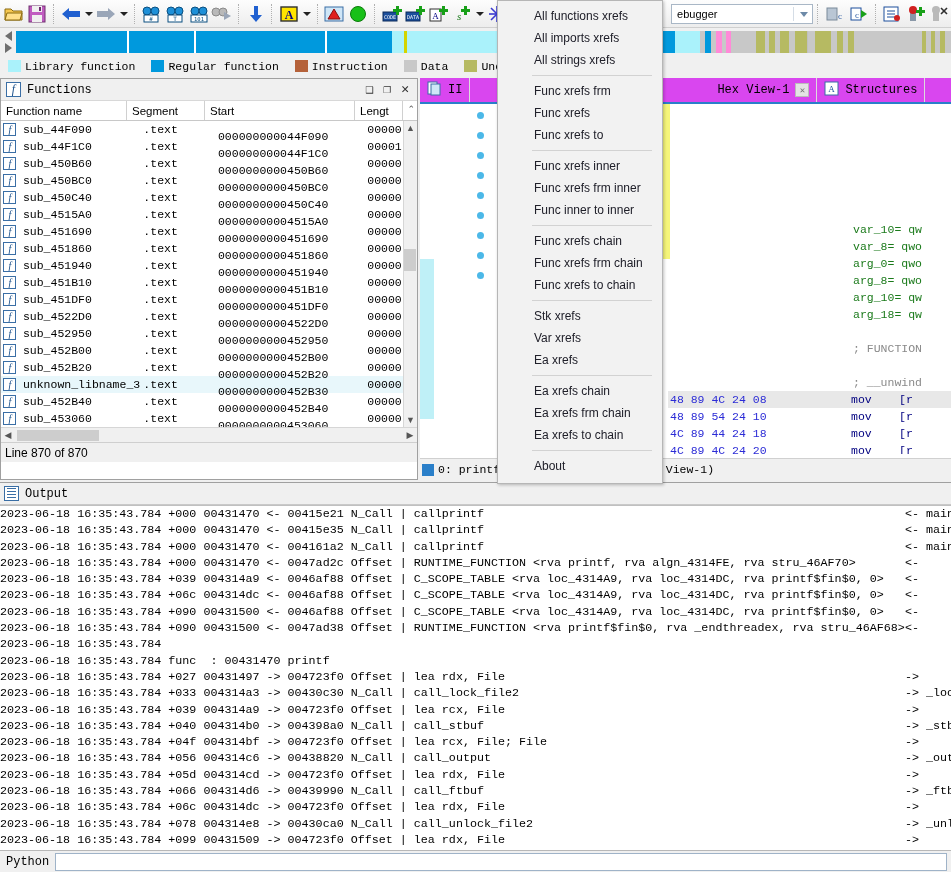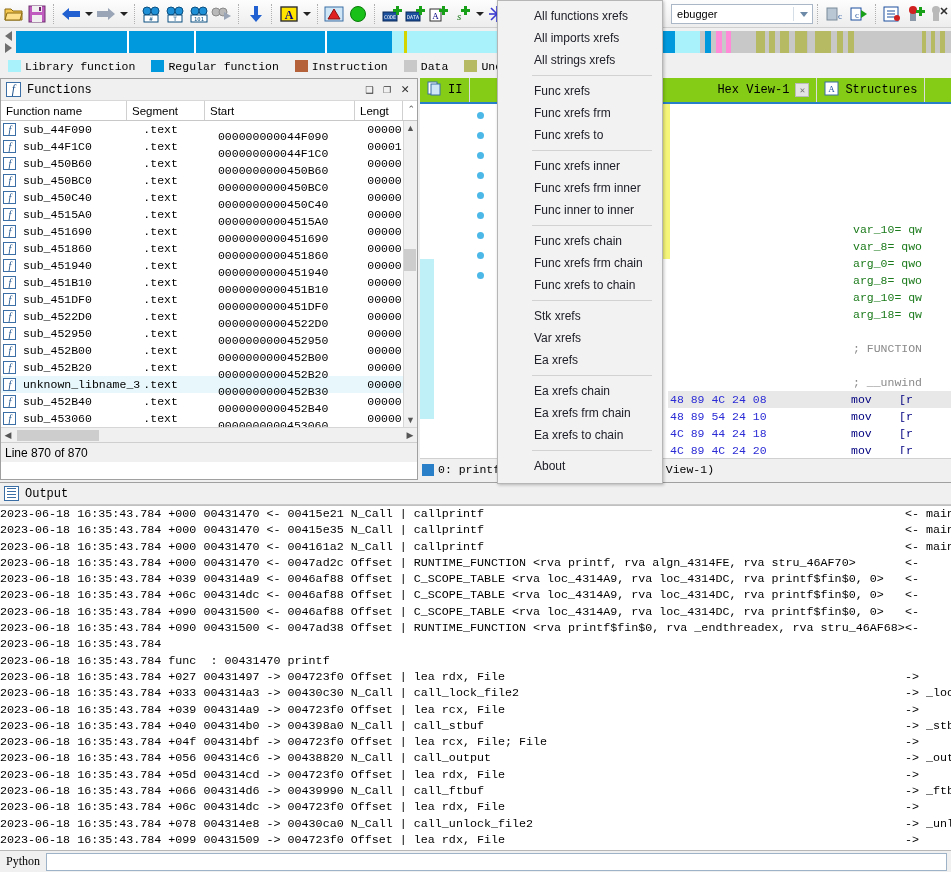--- a/index.html
+++ b/index.html
@@ -121,21 +121,21 @@
   .hscroll .htrack { flex: 1; height: 13px; position: relative; }
   .hscroll .hthumb { position: absolute; left: 2px; top: 1px; height: 11px; width: 82px; background: #cdcdcd; }
   .statusline {
     height: 20px; display: flex; align-items: center; padding-left: 4px;
     background: #f0f0f0; border-top: 1px solid #cfcfcf; font-size: 12px;
   }
 
   
   #right-tabs {
     position: absolute; left: 420px; top: 78px; width: 531px; height: 24px;
-    display: flex; align-items: flex-end; background: #84cc16;
+    display: flex; align-items: flex-end; background: #d946ef;
   }
   .rtab { display: flex; align-items: center; height: 24px; padding: 0 7px; gap: 6px;
           font-family: "Liberation Mono", monospace; font-size: 12px; border-right: 1px solid #dcdcdc; }
   .rtab .xbtn { width: 14px; height: 14px; border: 1px solid #bbb; background: #e4e4e4; color: #777;
                 font-size: 9px; display: flex; align-items: center; justify-content: center; }
 
   #ida-view {
     position: absolute; left: 420px; top: 102px; width: 531px; height: 378px;
     background: #fff; border-top: 2px solid #2a7fc9;
   }
@@ -176,21 +176,21 @@
     white-space: pre; overflow: hidden; border-top: 1px solid #c0c0c0;
   }
   .out-line { height: 16.3px; position: relative; }
   .out-tail { position: absolute; left: 905px; top: 0; }
 
   
   #python-bar {
     position: absolute; left: 0; bottom: 0; width: 951px; height: 22px;
     background: #f0f0f0; border-top: 1px solid #b8b8b8; display: flex; align-items: center;
   }
-  #python-bar .plabel { font-family: Liberation Serif, serif; font-size: 12px; padding: 0 6px; }
+  #python-bar .plabel { font-family: Liberation Mono, monospace; font-size: 12px; padding: 0 6px; }
   #python-bar .pinput { flex: 1; height: 18px; margin-right: 4px; background: #fff; border: 1px solid #9fb3c8; }
 
   
   #context-menu {
     position: absolute; left: 497px; top: 0; width: 166px; height: 484px;
     background: #f2f2f2; border: 1px solid #b6b6b6;
     box-shadow: 1px 1px 3px rgba(0,0,0,0.25);
     z-index: 50; padding: 4px 0;
     font-family: "Liberation Sans", sans-serif; font-size: 12px; color: #20202a;
   }
@@ -684,22 +684,22 @@
       <span>0: printf (Synchronized with Hex View-1)</span>
     </div>
   <div style="position: absolute; left: 0px; top: 155px; width: 14px; height: 160px; background: rgb(191, 240, 247);"></div>
     </div>
 
   <div id="context-menu">
       <div class="mi">All functions xrefs</div>
       <div class="mi">All imports xrefs</div>
       <div class="mi">All strings xrefs</div>
       <div class="msep"></div>
+      <div class="mi">Func xrefs frm</div>
       <div class="mi">Func xrefs</div>
-      <div class="mi">Func xrefs frm</div>
       <div class="mi">Func xrefs to</div>
       <div class="msep"></div>
       <div class="mi">Func xrefs inner</div>
       <div class="mi">Func xrefs frm inner</div>
       <div class="mi">Func inner to  inner</div>
       <div class="msep"></div>
       <div class="mi">Func xrefs chain</div>
       <div class="mi">Func xrefs frm chain</div>
       <div class="mi">Func xrefs to  chain</div>
       <div class="msep"></div>

